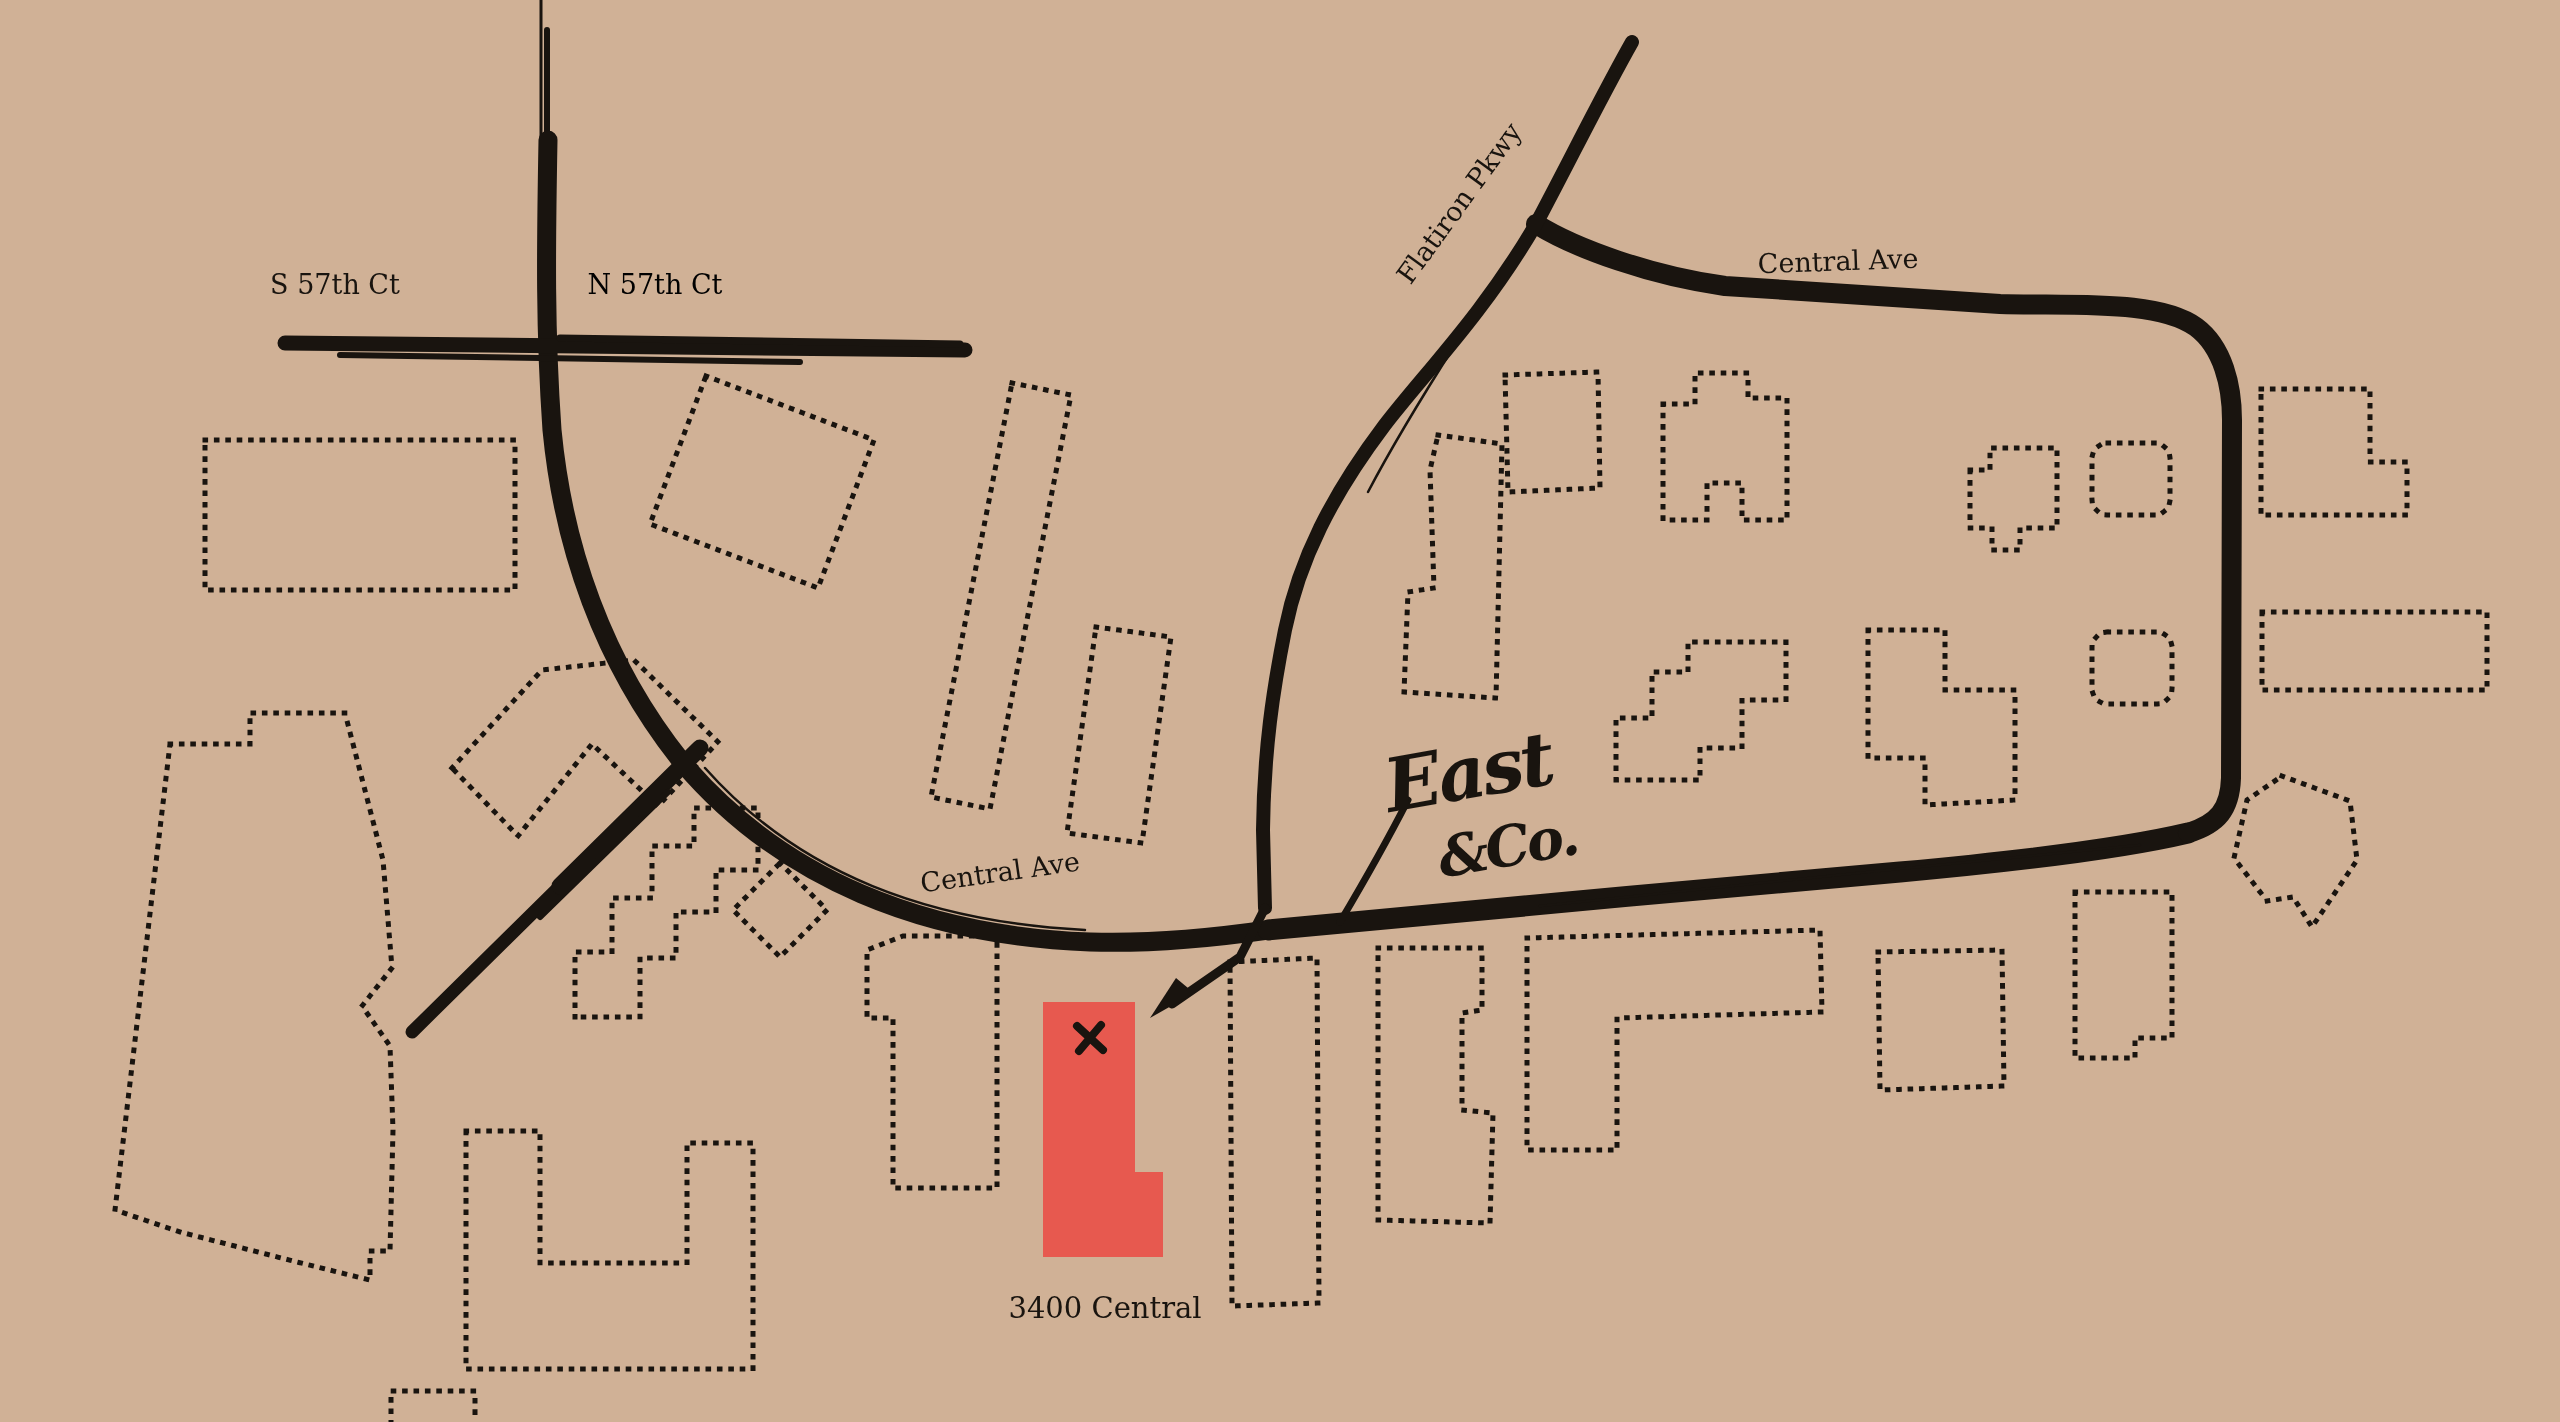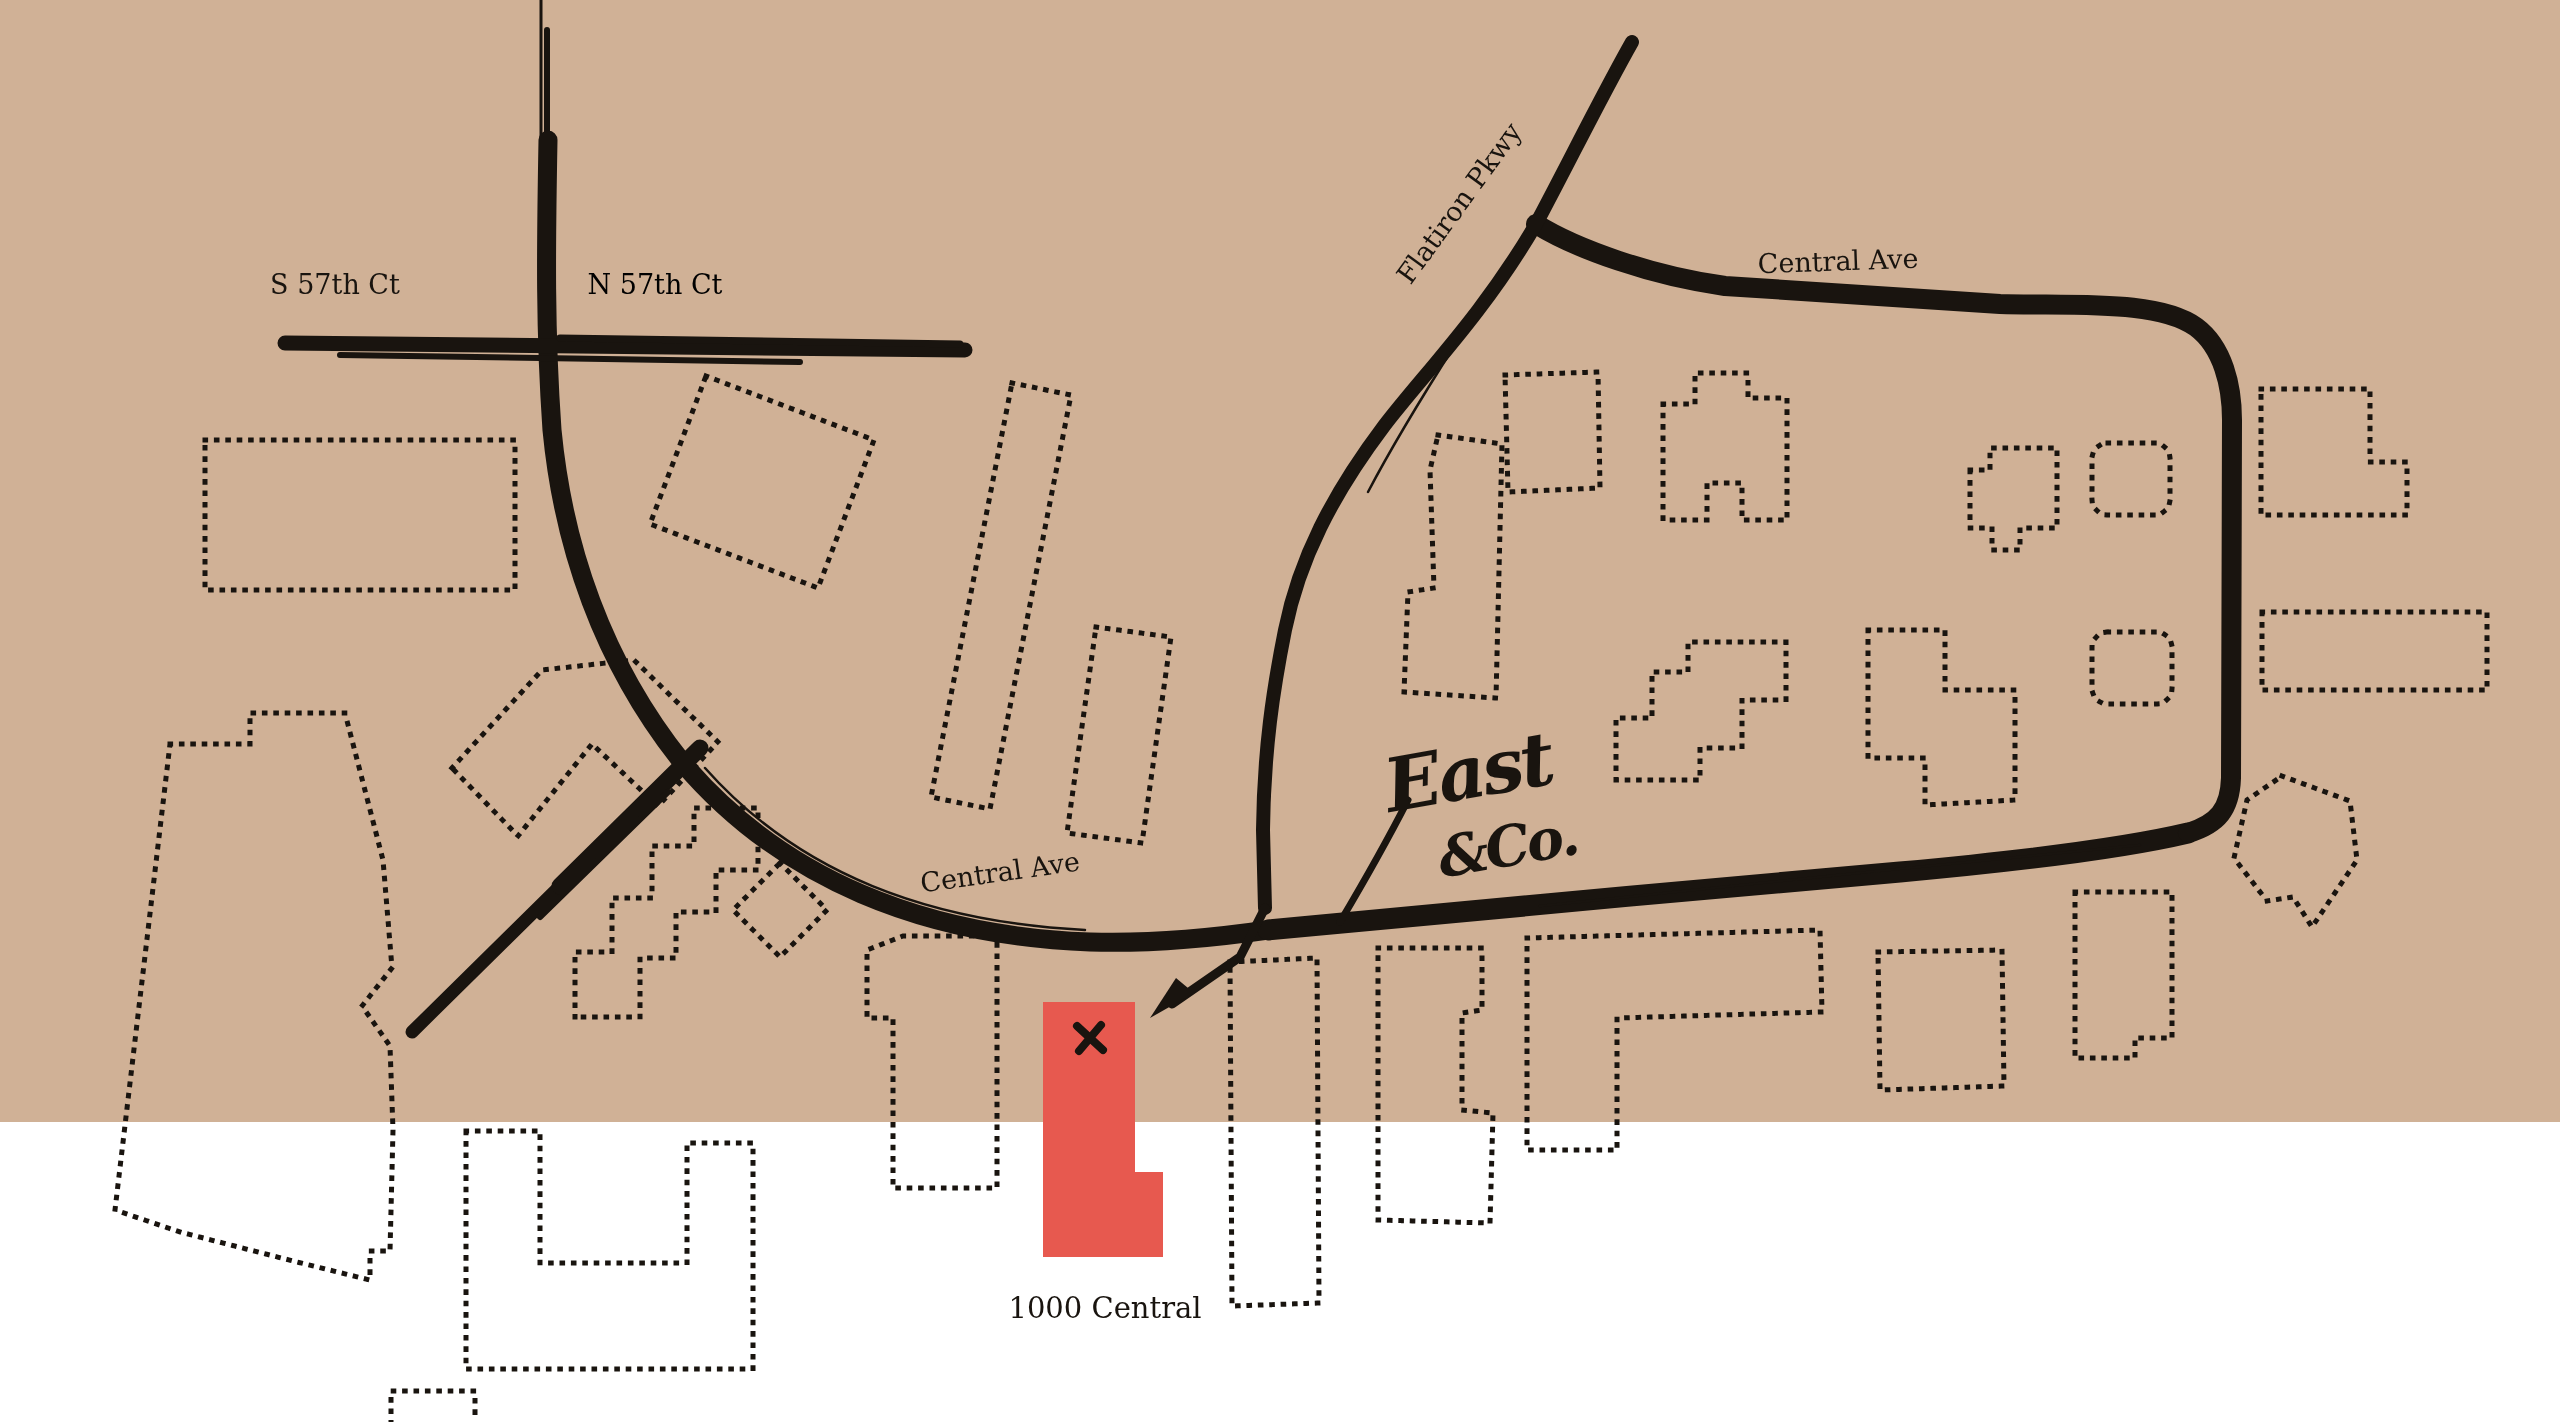--- a/index.html
+++ b/index.html
@@ -1,21 +1,21 @@
 <!DOCTYPE html>
 <html><head>
 <meta charset="utf-8">
 <style>
   html,body{margin:0;padding:0;}
   body{
     width:2560px;height:1422px;overflow:hidden;
     font-family:"DejaVu Serif", serif;
   }
   #map-root{
-    position:relative;width:2560px;height:1122px;
+    position:relative;width:2560px;height:1422px;
   }
   #map-svg{position:absolute;left:0;top:0;}
   .label{
     position:absolute;white-space:nowrap;
     font-family:"DejaVu Serif", serif;
     transform-origin:center center;
   }
   .logo-line{
     position:absolute;white-space:nowrap;
     font-family:"DejaVu Serif", serif;
@@ -76,16 +76,16 @@
       <path d="M1408,800 C1385,845 1362,885 1340,922" fill="none" stroke="#19140f" stroke-width="7" stroke-linecap="round" stroke-linejoin="round"></path>
       <path d="M1150,1018 L1194,993 L1176,978 Z" fill="#19140f" stroke="none"></path>
       <path d="M1077,1026 L1103,1050" fill="none" stroke="#19140f" stroke-width="8" stroke-linecap="round"></path>
       <path d="M1101,1025 L1079,1051" fill="none" stroke="#19140f" stroke-width="8" stroke-linecap="round"></path>
     </svg>
   <div class="label" style="left: 335px; top: 284px; font-size: 27px; color: rgb(25, 20, 15); transform: translate(-50%, -50%) rotate(0deg);">S 57th Ct</div>
   <div class="label" style="left: 655px; top: 284px; font-size: 27px; color: #000000; transform: translate(-50%, -50%) rotate(0deg);">N 57th Ct</div>
   <div class="label" style="left: 1459px; top: 203px; font-size: 27px; color: rgb(25, 20, 15); transform: translate(-50%, -50%) rotate(-54deg);">Flatiron Pkwy</div>
   <div class="label" style="left: 1838px; top: 261px; font-size: 27px; color: rgb(25, 20, 15); transform: translate(-50%, -50%) rotate(-2deg);">Central Ave</div>
   <div class="label" style="left: 1000px; top: 872px; font-size: 27px; color: rgb(25, 20, 15); transform: translate(-50%, -50%) rotate(-8deg);">Central Ave</div>
-  <div class="label" style="left: 1105px; top: 1308px; font-size: 29px; color: rgb(25, 20, 15); transform: translate(-50%, -50%) rotate(0deg);">1000 Central</div>
+  <div class="label" style="left: 1105px; top: 1308px; font-size: 29px; color: rgb(25, 20, 15); transform: translate(-50%, -50%) rotate(0deg);">3400 Central</div>
   <div class="logo-line" style="left: 1468px; top: 772px; font-size: 74px; color: rgb(25, 20, 15); transform: translate(-50%, -50%) rotate(-10deg);">East</div>
   <div class="logo-line" style="left: 1507px; top: 846px; font-size: 56px; color: rgb(25, 20, 15); transform: translate(-50%, -50%) rotate(-10deg);">&amp;Co.</div>
 </div>
 
 </body></html>

